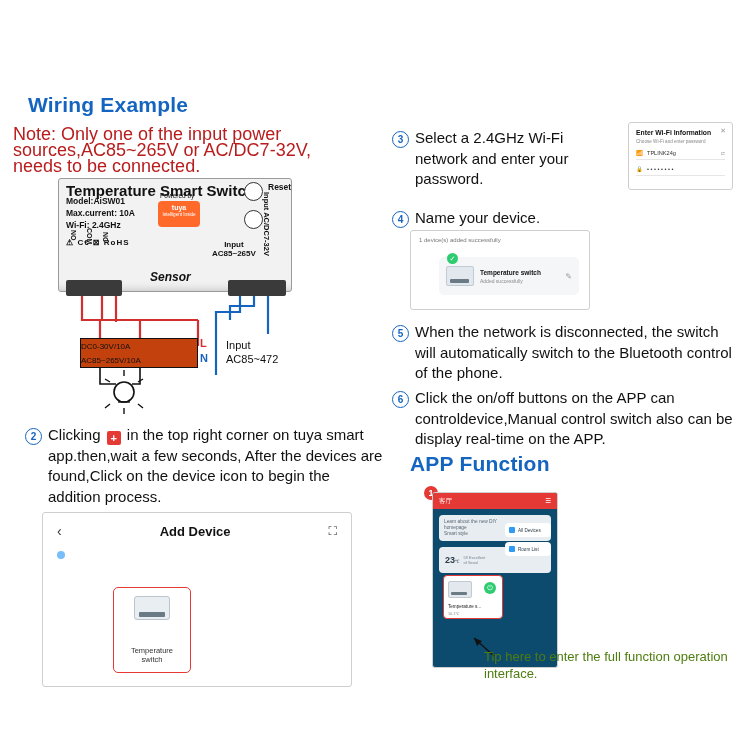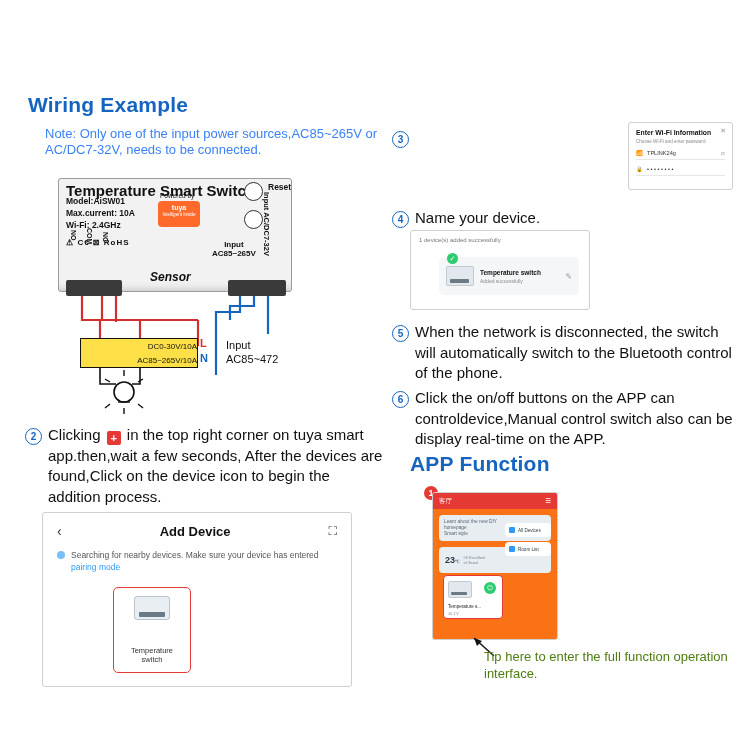--- a/index.html
+++ b/index.html
@@ -19,23 +19,23 @@
     color:#1565c0;
     font-weight:bold;
     font-size:21px;
     letter-spacing:.2px;
   }
   #wiring-title{left:28px;top:93px;}
   #appfunc-title{left:410px;top:452px;}
 
   .note{
     position:absolute;
-    left:45px;top:126px;width:350px;
-    color:#3b82f6;
-    font-size:13px;
+    left:13px;top:126px;width:350px;
+    color:#b91c1c;
+    font-size:18px;
     line-height:16px;
   }
 
   
   .step{position:absolute;display:flex;align-items:flex-start;gap:6px;}
   .circ{
     flex:0 0 auto;
     width:15px;height:15px;border-radius:50%;
     border:1.6px solid #1565c0;
     color:#1565c0;
@@ -107,22 +107,22 @@
   #strip-right{left:188px;top:110px;width:58px;}
   .btn-circ{
     position:absolute;width:17px;height:17px;border-radius:50%;
     border:1.6px solid #333;background:#fff;
   }
   #btn-reset{left:204px;top:12px;}
   #btn-extra{left:204px;top:40px;}
   #reset-text{position:absolute;left:228px;top:12px;font-size:8.5px;font-weight:bold;}
   .box-dc{
     position:absolute;left:40px;top:168px;width:118px;height:30px;
-    border:1px solid #111;font-size:8px;text-align:right;line-height:14px;padding-top:1px;
-    box-sizing:border-box;background:#fde047;
+    border:1px solid #111;font-size:8px;text-align:left;line-height:14px;padding-top:1px;
+    box-sizing:border-box;background:#c2410c;
   }
   #input-ac-label{position:absolute;left:186px;top:168px;font-size:11px;line-height:14px;font-weight:normal;}
   #ln-label{position:absolute;left:160px;top:166px;font-size:11px;font-weight:bold;line-height:15px;color:#d32f2f;}
   #ln-label span.n{color:#1565c0;}
 
   
   .card{
     position:absolute;background:#fff;border:1px solid #cfcfcf;border-radius:3px;
     box-sizing:border-box;overflow:hidden;
   }
@@ -167,21 +167,21 @@
   .sc-mini:after{content:"";position:absolute;left:3px;bottom:2px;width:19px;height:4px;background:#6b7b86;border-radius:1px;}
   .sc-name{font-size:6.5px;color:#111;font-weight:bold;}
   .sc-state{font-size:5px;color:#8a8a8a;margin-top:2px;}
   .sc-pen{margin-left:auto;font-size:8px;color:#9aa3ab;}
   .sc-check{
     position:absolute;left:36px;top:22px;width:11px;height:11px;border-radius:50%;
     background:#2ecc71;color:#fff;font-size:7px;line-height:11px;text-align:center;
   }
 
   
-  #app-phone{left:432px;top:492px;width:126px;height:148px;background:#f97316;}
+  #app-phone{left:432px;top:492px;width:126px;height:176px;background:#0c4a6e;}
   .ap-top{height:16px;background:#e53935;color:#fff;font-size:6.5px;display:flex;align-items:center;padding:0 6px;gap:4px;}
   .ap-banner{
     margin:6px;height:26px;border-radius:4px;background:#e8edf2;
     font-size:4.8px;color:#5a6772;padding:4px 5px;box-sizing:border-box;line-height:6px;
   }
   .ap-weather{margin:0 6px;height:26px;border-radius:4px;background:#e8edf2;display:flex;align-items:center;padding:0 6px;box-sizing:border-box;}
   .ap-temp{font-size:9px;font-weight:bold;color:#2b3a45;}
   .ap-temp small{font-size:4.5px;font-weight:normal;}
   .ap-wmeta{font-size:4px;color:#7b8791;margin-left:4px;line-height:5px;}
   .ap-side{position:absolute;right:6px;top:30px;width:46px;}
@@ -304,34 +304,33 @@
   </div>
 
   <div class="card" id="add-device-card">
     <div class="ad-head">
       <span class="ad-back">‹</span>
       <span class="ad-title">Add Device</span>
       <span class="ad-scan">⛶</span>
     </div>
     <div class="ad-sub">
       <span class="ad-dot"></span>
-      <span><span>Searching for nearby devices. Make sure your device has entered</span>
-      <b>pairing mode</b></span>
     </div>
     <div class="ad-devbox">
       <div class="mini-dev"></div>
       <div class="ad-devname">
         <span>Temperature</span><br>
         <span>switch</span>
       </div>
     </div>
   </div>
 
   <div class="step" id="step3">
     <div class="circ">3</div>
+    <div class="step-text">Select a 2.4GHz Wi-Fi network and enter your password.</div>
   </div>
 
   <div class="card" id="wifi-card">
     <div class="wc-close">✕</div>
     <div class="wc-title">Enter Wi-Fi Information</div>
     <div class="wc-sub">Choose Wi-Fi and enter password</div>
     <div class="wc-row">
       <span>📶</span>
       <span>TPLINK24g</span>
       <span class="right">⇄</span>

